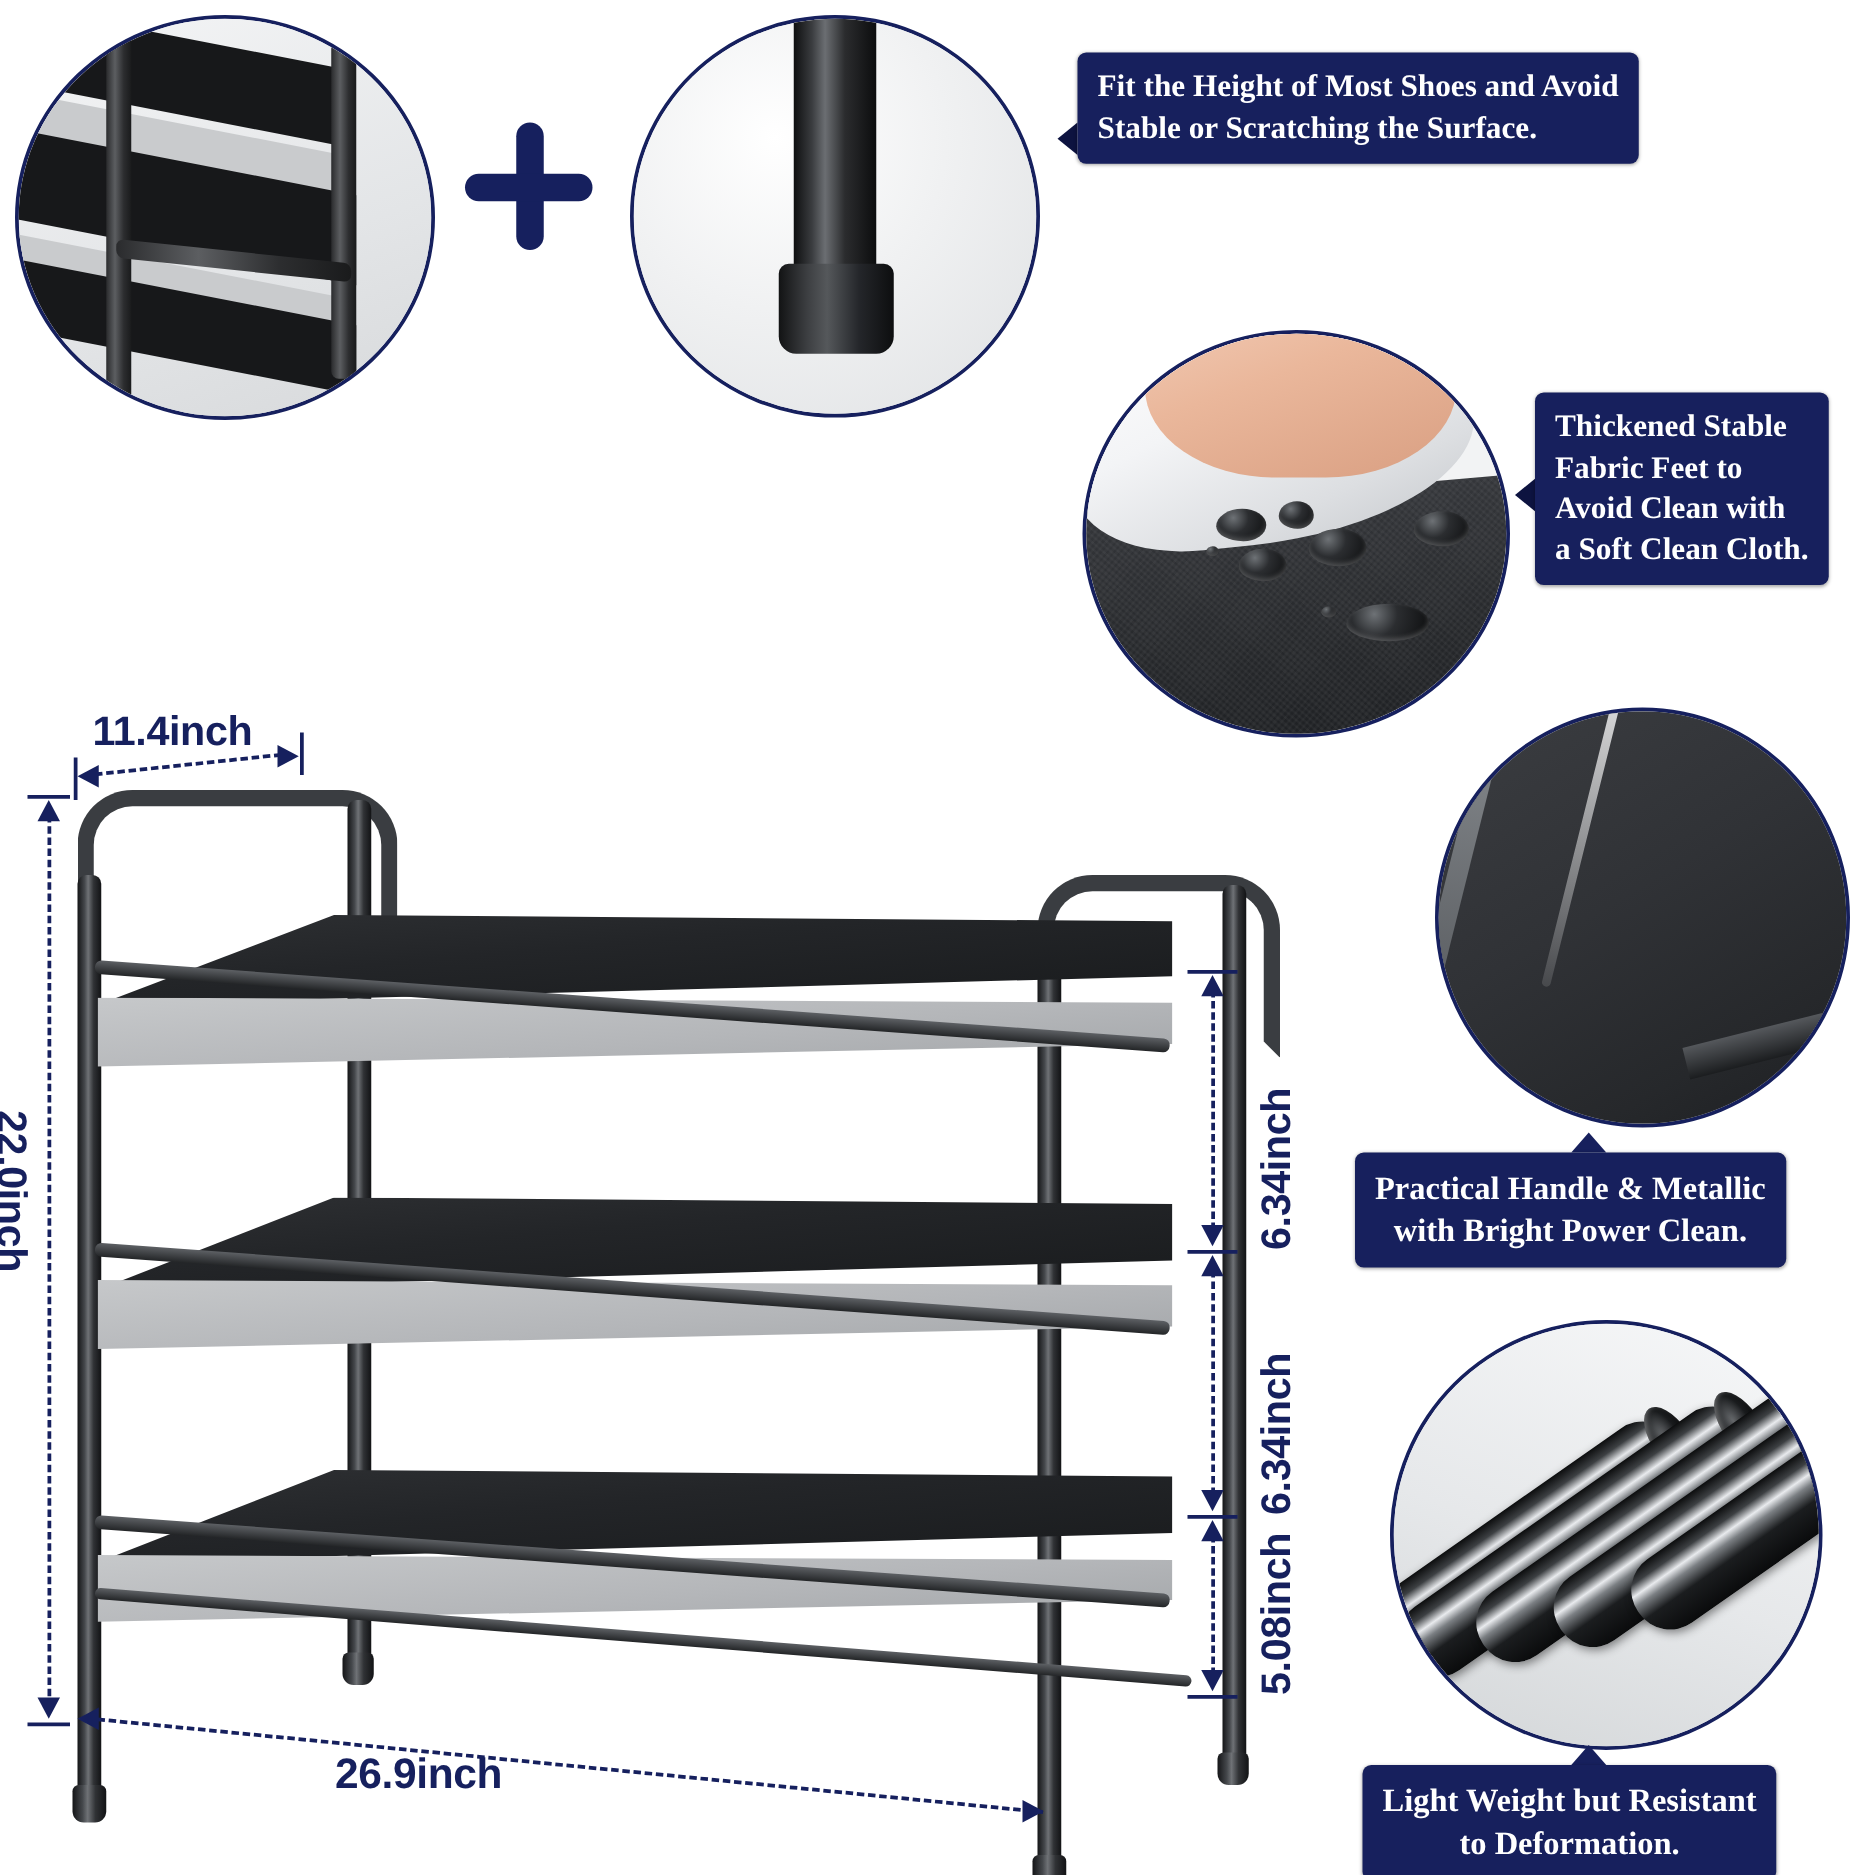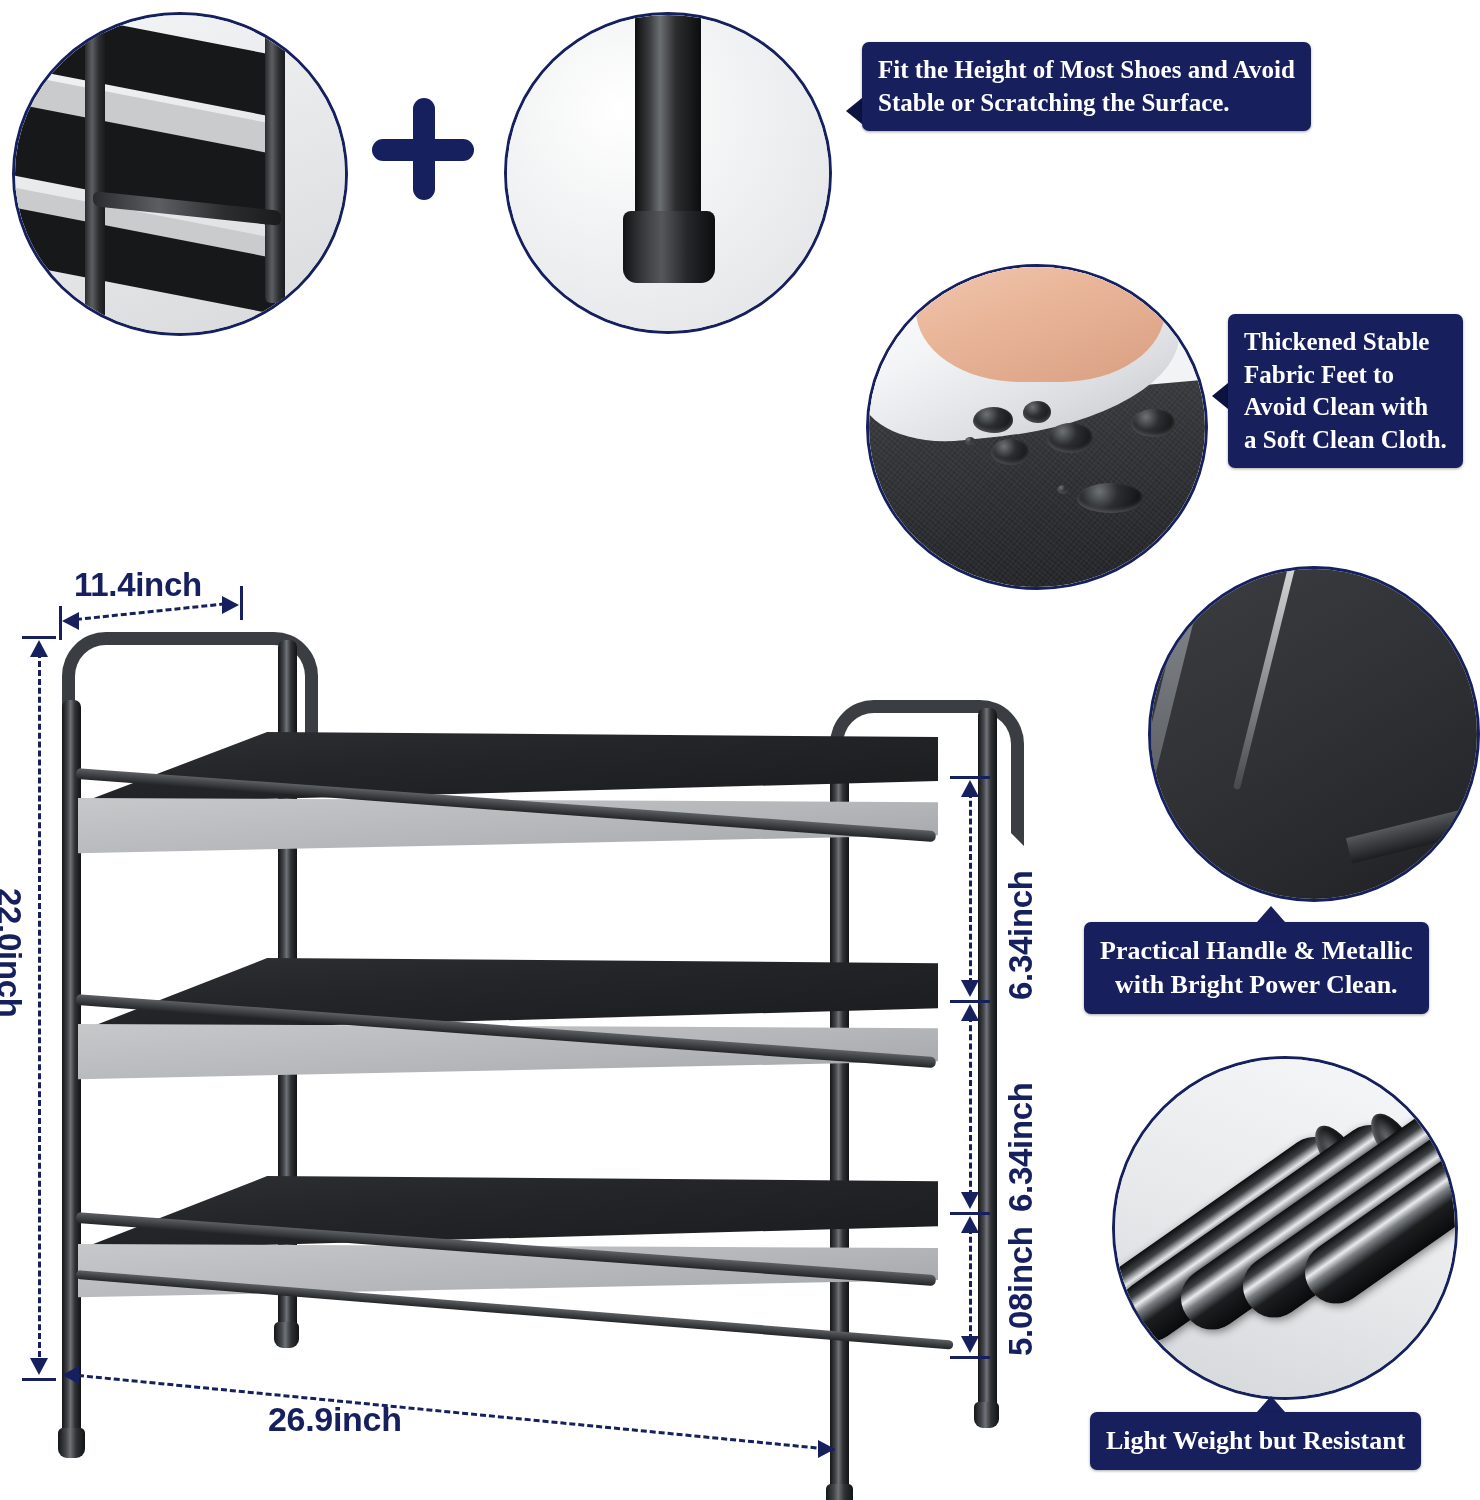--- a/index.html
+++ b/index.html
@@ -207,20 +207,21 @@
       <div class="gtube" style="left:10px;top:238px;"></div>
       <div class="gtube" style="left:72px;top:226px;"></div>
       <div class="gtube" style="left:134px;top:214px;"></div>
       <div class="gtube" style="left:196px;top:200px;"></div>
     </div>
   </div>
 
   <div class="tri up" style="left:1257px;top:1396px;"></div>
   <div class="callout" style="left:1090px;top:1412px;font-size:26px;text-align:center;">
     <div>Light Weight but Resistant</div>
+    <div>to Deformation.</div>
   </div>
 
   <div class="rack">
 
     <div class="handleRail" style="left:22px;top:52px;width:230px;height:120px;"></div>
 
     <div class="handleRail" style="left:790px;top:120px;width:168px;height:120px;"></div>
 
     <div class="leg" style="left:22px;top:120px;width:19px;height:750px;"></div>
     <div class="leg" style="left:238px;top:60px;width:19px;height:700px;"></div>

